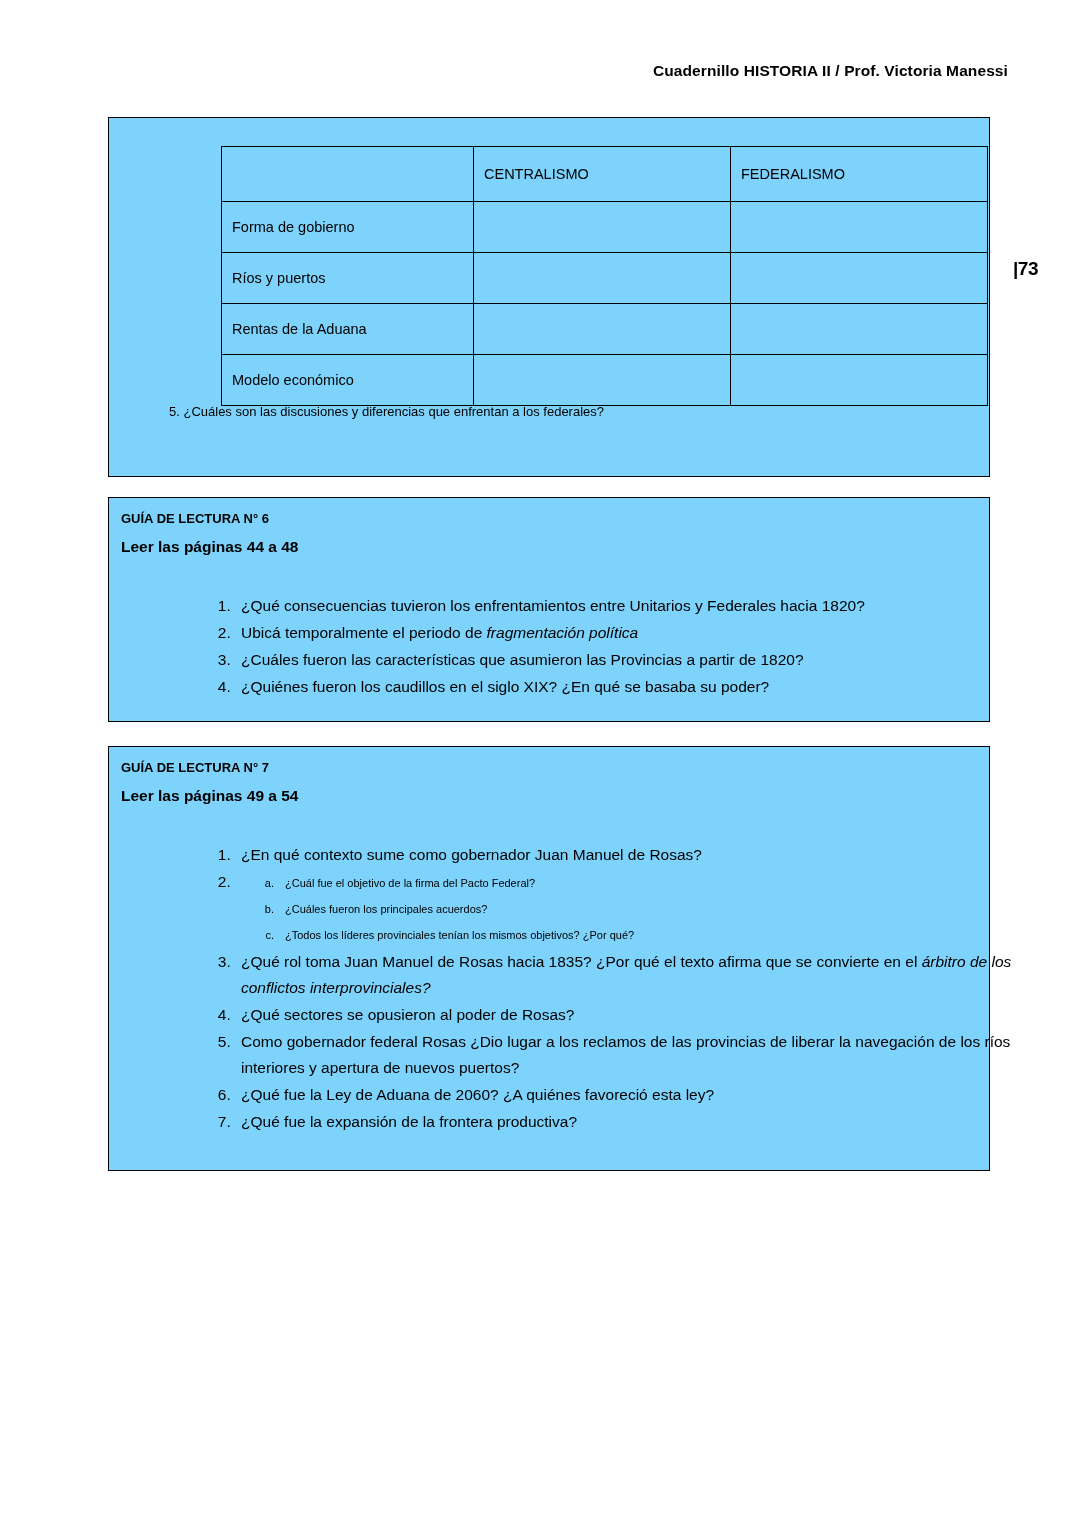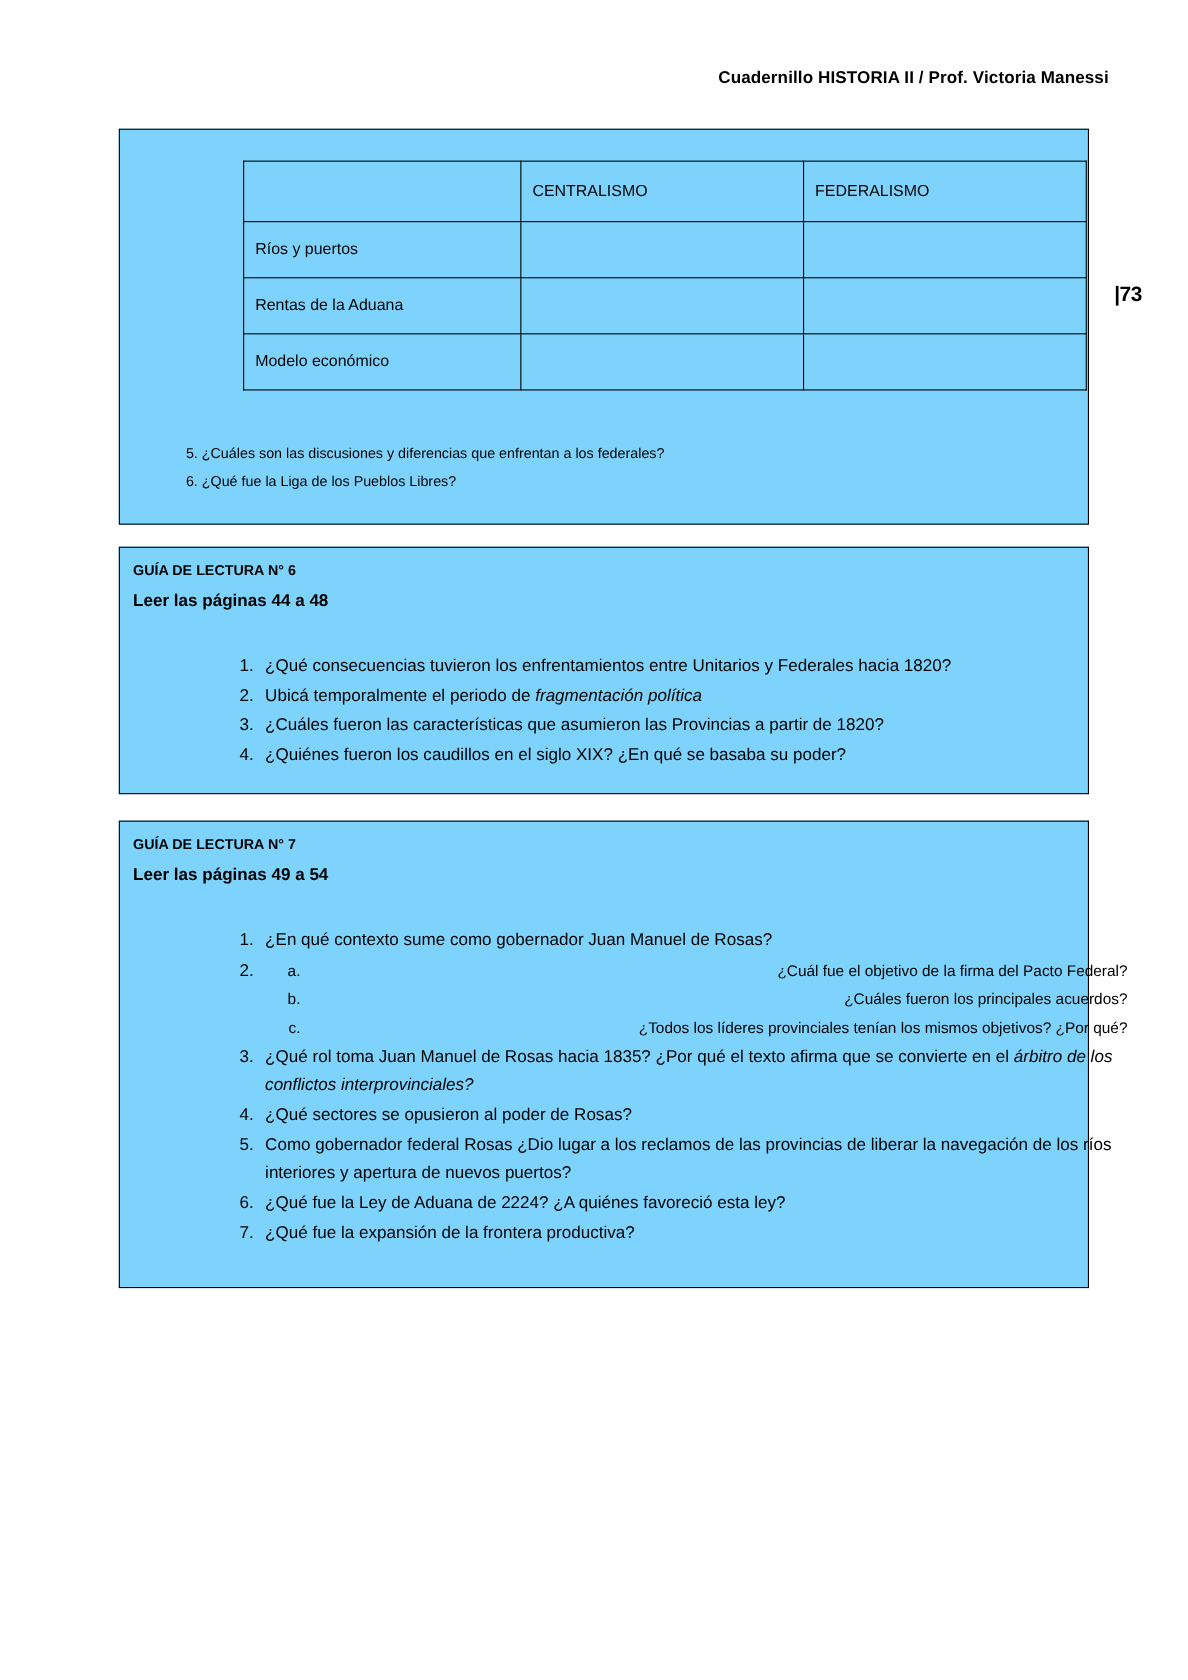--- a/index.html
+++ b/index.html
@@ -132,23 +132,22 @@
     padding-left: 6px;
     margin-bottom: 1px;
   }
   #guia6 ol.qlist { top: 83px; width: 790px; }
   #guia7 ol.qlist { top: 83px; width: 790px; }
 
   ol.sublist {
     list-style-type: lower-alpha;
     margin: 0;
     padding: 0 0 0 36px;
-    font-size: 14px;
+    font-size: 11px;
     line-height: 26px;
-    text-align: right;
   }
   ol.sublist > li {
     padding-left: 8px;
   }
   li.empty-marker {
     min-height: 26px;
   }
   .it { font-style: italic; }
 </style>
 </head>
@@ -168,40 +167,44 @@
           <col class="c2">
           <col class="c3">
         </colgroup>
       <tbody>
         <tr class="head">
           <td></td>
           <td>CENTRALISMO</td>
           <td>FEDERALISMO</td>
         </tr>
         <tr>
+          <td>Forma de gobierno</td>
+          <td></td>
+          <td></td>
+        </tr>
+        <tr>
           <td>Ríos y puertos</td>
           <td></td>
           <td></td>
         </tr>
         <tr>
           <td>Rentas de la Aduana</td>
           <td></td>
           <td></td>
         </tr>
         <tr>
           <td>Modelo económico</td>
           <td></td>
           <td></td>
         </tr>
       </tbody>
     </table>
 
     <div class="tbl-questions">
       <div>5. ¿Cuáles son las discusiones y diferencias que enfrentan a los federales?</div>
-      <div>6. ¿Qué fue la Liga de los Pueblos Libres?</div>
     </div>
   </div>
 
   <div class="box" id="box-guia6">
     <div id="guia6" style="position:absolute; inset:0;">
       <div class="guide-title">GUÍA DE LECTURA N° 6</div>
       <div class="guide-sub">Leer las páginas 44 a 48</div>
       <ol class="qlist">
         <li>¿Qué consecuencias tuvieron los enfrentamientos entre Unitarios y Federales hacia 1820?</li>
         <li><span>Ubicá temporalmente el periodo de </span><span class="it">fragmentación política</span></li>
@@ -221,19 +224,19 @@
           <span></span>
           <ol class="sublist">
             <li>¿Cuál fue el objetivo de la firma del Pacto Federal?</li>
             <li>¿Cuáles fueron los principales acuerdos?</li>
             <li>¿Todos los líderes provinciales tenían los mismos objetivos? ¿Por qué?</li>
           </ol>
         </li>
         <li><span>¿Qué rol toma Juan Manuel de Rosas hacia 1835? ¿Por qué el texto afirma que se convierte en el </span><span class="it">árbitro de los conflictos interprovinciales?</span></li>
         <li>¿Qué sectores se opusieron al poder de Rosas?</li>
         <li>Como gobernador federal Rosas ¿Dio lugar a los reclamos de las provincias de liberar la navegación de los ríos interiores y apertura de nuevos puertos?</li>
-        <li>¿Qué fue la Ley de Aduana de 2224? ¿A quiénes favoreció esta ley?</li>
+        <li>¿Qué fue la Ley de Aduana de 2060? ¿A quiénes favoreció esta ley?</li>
         <li> ¿Qué fue la expansión de la frontera productiva?</li>
       </ol>
     </div>
   </div>
 
 </div>
 
 </body></html>

